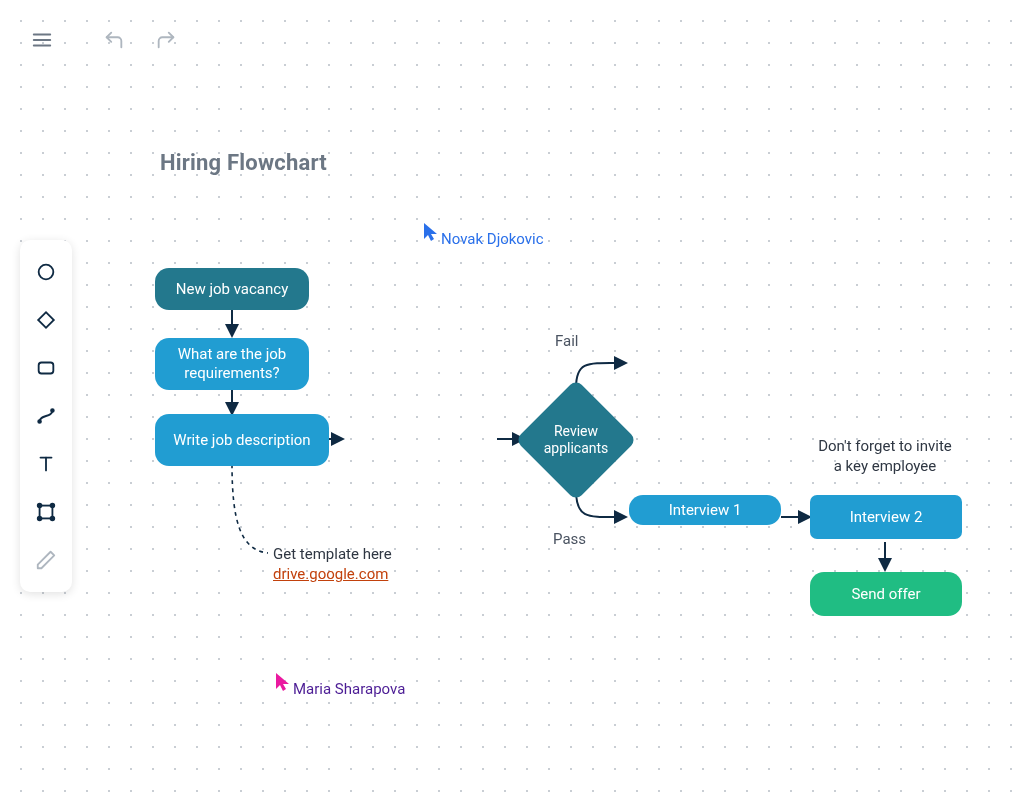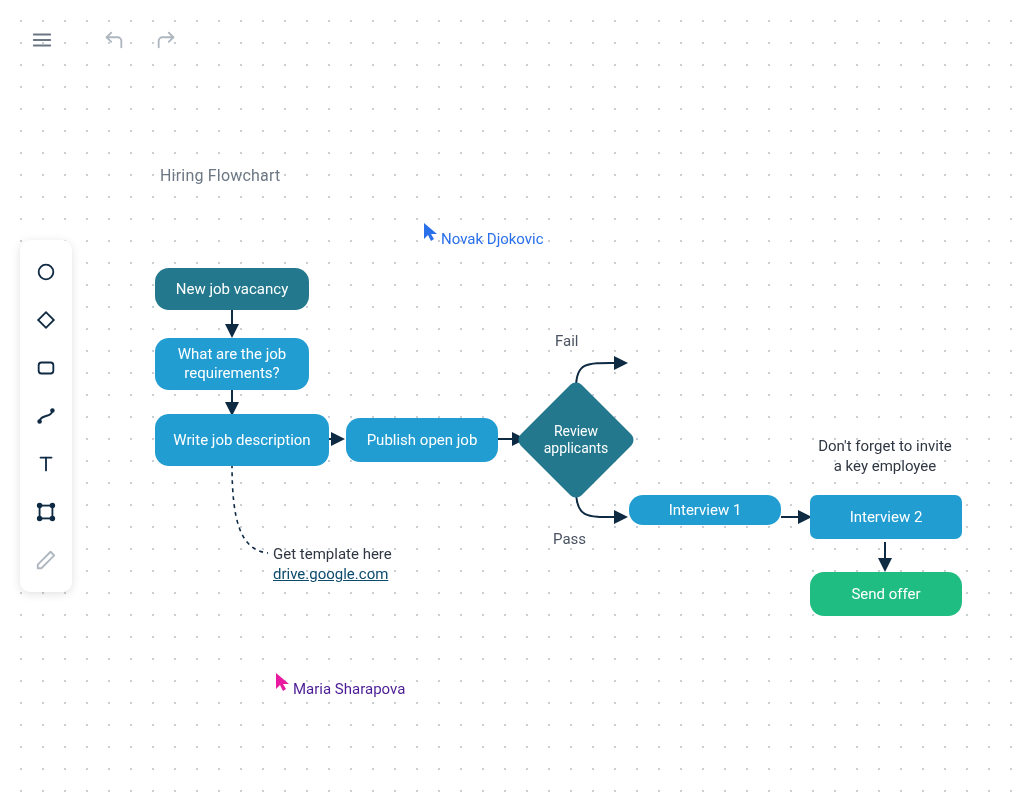--- a/index.html
+++ b/index.html
@@ -45,24 +45,24 @@
   .tool {
     width: 40px; height: 40px;
     display: grid; place-items: center;
     border-radius: 6px;
     cursor: pointer;
     color: #0f2a43;
   }
   .canvas { position: absolute; inset: 0; }
   .title {
     position: absolute;
-    left: 160px; top: 166px;
-    font-size: 16px;
+    left: 160px; top: 150px;
+    font-size: 22px;
     color: #6c7784;
-    font-weight: 400;
+    font-weight: 700;
     letter-spacing: 0.2px;
   }
 
   .node {
     position: absolute;
     display: flex;
     align-items: center;
     justify-content: center;
     text-align: center;
     color: #fff;
@@ -99,21 +99,21 @@
     color: #4a5361;
   }
   .annotation {
     position: absolute;
     font-size: 15px;
     color: #2f3743;
     text-align: center;
     line-height: 1.35;
   }
   .annotation a {
-    color: #0c4a6e;
+    color: #c2410c;
     text-decoration: underline;
     margin-top: 20px;
   }
 
   .cursor-label {
     position: absolute;
     display: flex; align-items: flex-start;
     gap: 2px;
     font-size: 15px;
   }
@@ -181,23 +181,20 @@
   </div>
 
   <div class="node blue" style="left:155px; top:338px; width:154px; height:52px;">
     <span>What are the job requirements?</span>
   </div>
 
   <div class="node blue" style="left:155px; top:414px; width:174px; height:52px;">
     <span>Write job description</span>
   </div>
 
-  <div class="node blue" style="left:346px; top:418px; width:152px; height:44px;">
-    <span>Publish open job</span>
-  </div>
 
   <div class="diamond-wrap" style="left:533px; top:397px; width:86px; height:86px;">
     <div class="diamond"></div>
     <div class="diamond-text" style="white-space:pre-line; width:100px;">Review applicants</div>
   </div>
 
   <div class="edge-label" style="left:555px; top:332px;">Fail</div>
   <div class="edge-label" style="left:553px; top:530px;">Pass</div>
 
 

